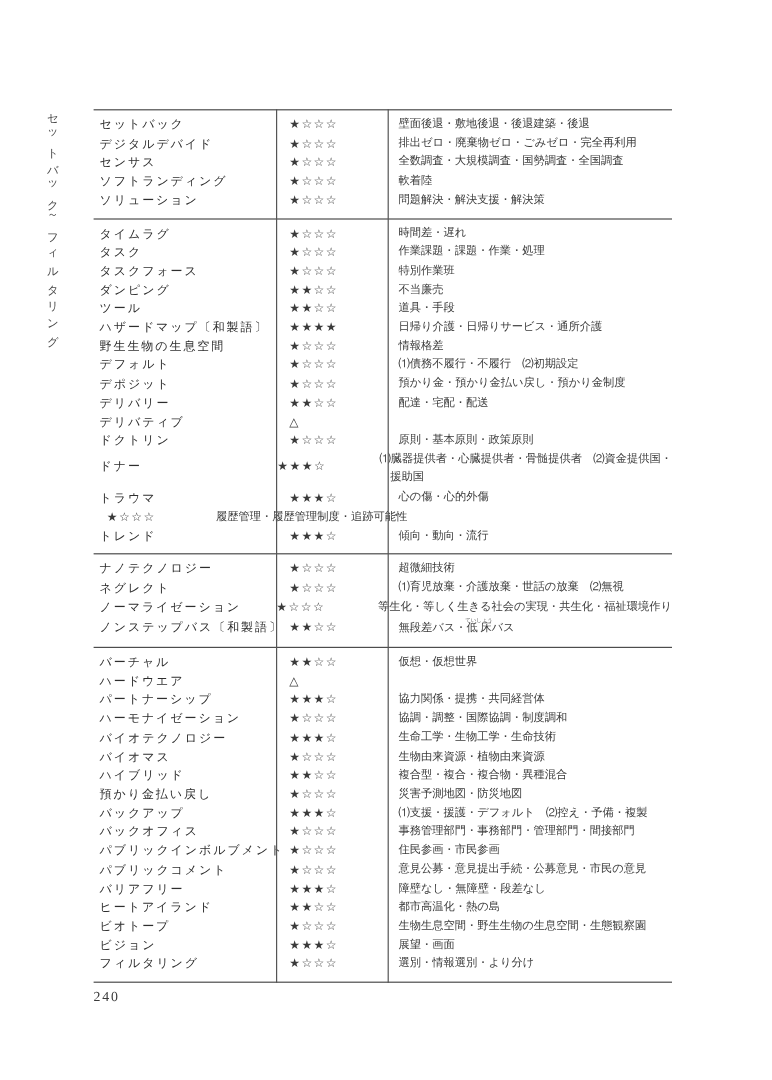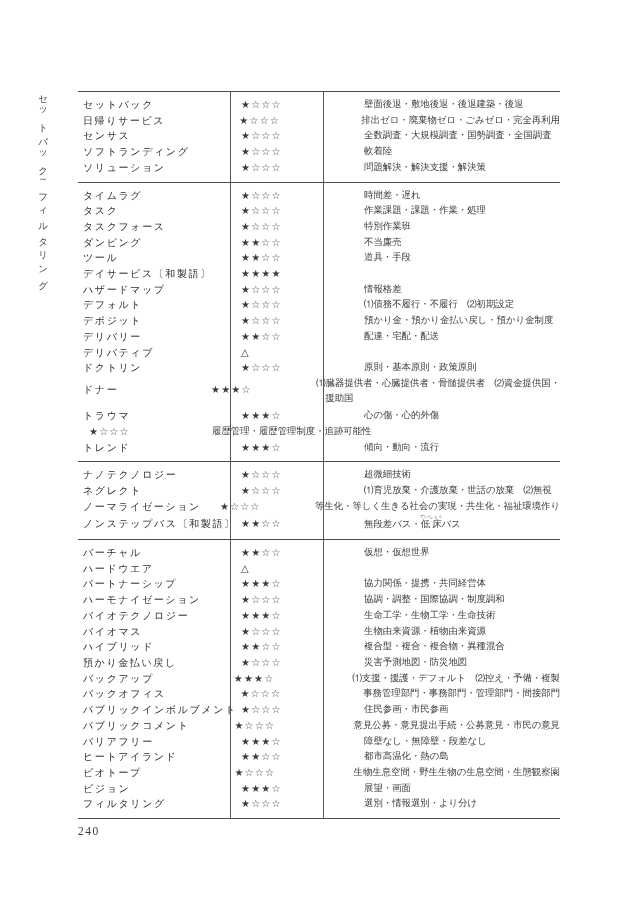--- a/index.html
+++ b/index.html
@@ -23,21 +23,21 @@
   .cell-term {
     width:152px; box-sizing:border-box; padding:0 8px 0 5px;
     font-size:10px; letter-spacing:1.6px; line-height:15.7px; white-space:nowrap;
   }
   .cell-stars {
     width:93px; box-sizing:border-box; padding-left:11px;
     font-size:10px; letter-spacing:1.2px; line-height:15.7px;
     font-family:"DejaVu Sans","Liberation Sans",sans-serif; color:#3a3a3a;
     white-space:nowrap;
   }
-  .cell-def { flex:1; padding-left:9px; font-size:9.4px; line-height:15.7px; color:#3a3a3a;margin-left:32px; }
+  .cell-def { flex:1; padding-left:9px; font-size:9.4px; line-height:15.7px; color:#3a3a3a; }
   .def-line { white-space:nowrap; }
   .def-line.cont { line-height:12.5px; padding-left:9px;font-family:Liberation Serif, serif; }
   .row.gap-after { margin-bottom:4px; }
   ruby { ruby-position:over; }
   ruby rt { font-size:4.5px; letter-spacing:0; color:#555; }
   .page-number {
     position:absolute; left:78px; top:825px;
     font-size:11.5px; letter-spacing:1.5px; color:#3a3a3a;
   }
 </style>
@@ -54,21 +54,21 @@
 
   <div class="table-group">
         <div class="row">
           <div class="cell-term">セットバック</div>
           <div class="cell-stars">★☆☆☆</div>
           <div class="cell-def">
             <div class="def-line">壁面後退・敷地後退・後退建築・後退</div>
           </div>
         </div>
         <div class="row">
-          <div class="cell-term">日帰りサービス</div>
+          <div class="cell-term">デジタルデバイド</div>
           <div class="cell-stars">★☆☆☆</div>
           <div class="cell-def">
             <div class="def-line">排出ゼロ・廃棄物ゼロ・ごみゼロ・完全再利用</div>
           </div>
         </div>
         <div class="row">
           <div class="cell-term">センサス</div>
           <div class="cell-stars">★☆☆☆</div>
           <div class="cell-def">
             <div class="def-line">全数調査・大規模調査・国勢調査・全国調査</div>
@@ -119,25 +119,28 @@
           </div>
         </div>
         <div class="row">
           <div class="cell-term">ツール</div>
           <div class="cell-stars">★★☆☆</div>
           <div class="cell-def">
             <div class="def-line">道具・手段</div>
           </div>
         </div>
         <div class="row">
-          <div class="cell-term">デイサービス〔和製語〕</div>
+          <div class="cell-term">ハザードマップ〔和製語〕</div>
           <div class="cell-stars">★★★★</div>
-        </div>
-        <div class="row">
-          <div class="cell-term">ハザードマップ</div>
+          <div class="cell-def">
+            <div class="def-line">日帰り介護・日帰りサービス・通所介護</div>
+          </div>
+        </div>
+        <div class="row">
+          <div class="cell-term">野生生物の生息空間</div>
           <div class="cell-stars">★☆☆☆</div>
           <div class="cell-def">
             <div class="def-line">情報格差</div>
           </div>
         </div>
         <div class="row">
           <div class="cell-term">デフォルト</div>
           <div class="cell-stars">★☆☆☆</div>
           <div class="cell-def">
             <div class="def-line">⑴債務不履行・不履行　⑵初期設定</div>

